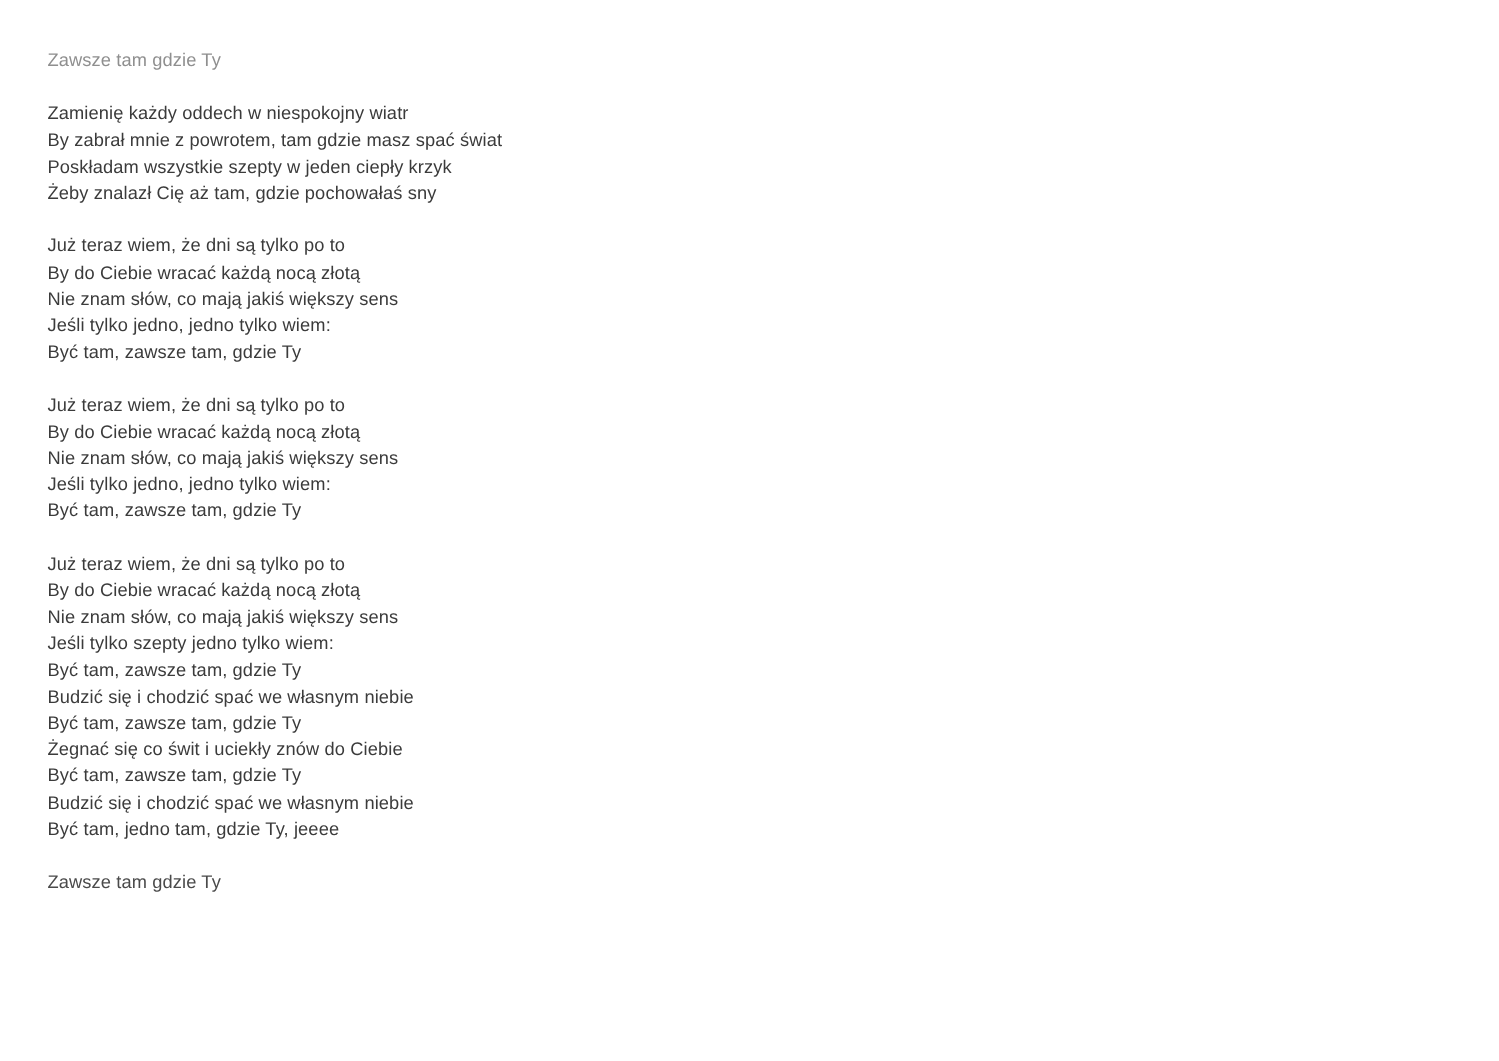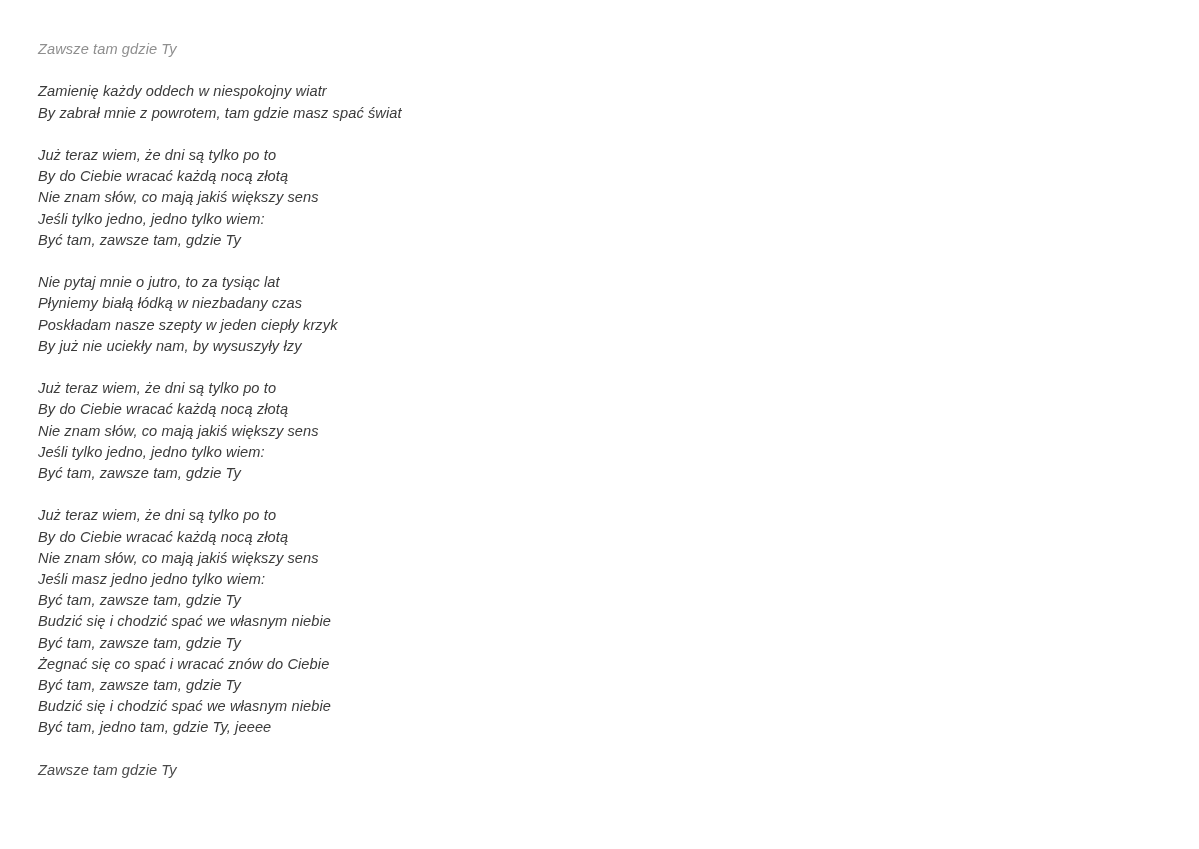--- a/index.html
+++ b/index.html
@@ -10,21 +10,20 @@
     height: 849px;
     overflow: hidden;
   }
   .page {
     font-family: "Liberation Sans", "DejaVu Sans", sans-serif;
     color: #3b3b3b;
     padding: 39px 0 0 38px;
     font-size: 14.6px;
     line-height: 21.2px;
     letter-spacing: 0.1px;
-    font-style: italic;
   }
   .doc-title {
     color: #8f8f8f;
     margin: 0 0 21.2px 0;
     font-weight: 400;
     font-size: 14.6px;
   }
   .verse {
     margin: 0 0 21.2px 0;
   }
@@ -39,50 +38,46 @@
 </head>
 <body>
 
 <div class="page">
   <div class="doc-title">Zawsze tam gdzie Ty</div>
 
   <div id="verses-container">
       <div class="verse">
         <div class="line">Zamienię każdy oddech w niespokojny wiatr</div>
         <div class="line">By zabrał mnie z powrotem, tam gdzie masz spać świat</div>
-      </div>
-      <div class="verse">
-        <div class="line">Już teraz wiem, że dni są tylko po to</div>
-        <div class="line">By do Ciebie wracać każdą nocą złotą</div>
-        <div class="line">Nie znam słów, co mają jakiś większy sens</div>
-        <div class="line">Jeśli tylko jedno, jedno tylko wiem:</div>
-        <div class="line">Być tam, zawsze tam, gdzie Ty</div>
-      </div>
-      <div class="verse">
-        <div class="line">Nie pytaj mnie o jutro, to za tysiąc lat</div>
-        <div class="line">Płyniemy białą łódką w niezbadany czas</div>
-        <div class="line">Poskładam nasze szepty w jeden ciepły krzyk</div>
-        <div class="line">By już nie uciekły nam, by wysuszyły łzy</div>
+        <div class="line">Poskładam wszystkie szepty w jeden ciepły krzyk</div>
+        <div class="line">Żeby znalazł Cię aż tam, gdzie pochowałaś sny</div>
       </div>
       <div class="verse">
         <div class="line">Już teraz wiem, że dni są tylko po to</div>
         <div class="line">By do Ciebie wracać każdą nocą złotą</div>
         <div class="line">Nie znam słów, co mają jakiś większy sens</div>
         <div class="line">Jeśli tylko jedno, jedno tylko wiem:</div>
         <div class="line">Być tam, zawsze tam, gdzie Ty</div>
       </div>
       <div class="verse">
         <div class="line">Już teraz wiem, że dni są tylko po to</div>
         <div class="line">By do Ciebie wracać każdą nocą złotą</div>
         <div class="line">Nie znam słów, co mają jakiś większy sens</div>
-        <div class="line">Jeśli masz jedno jedno tylko wiem:</div>
+        <div class="line">Jeśli tylko jedno, jedno tylko wiem:</div>
+        <div class="line">Być tam, zawsze tam, gdzie Ty</div>
+      </div>
+      <div class="verse">
+        <div class="line">Już teraz wiem, że dni są tylko po to</div>
+        <div class="line">By do Ciebie wracać każdą nocą złotą</div>
+        <div class="line">Nie znam słów, co mają jakiś większy sens</div>
+        <div class="line">Jeśli tylko szepty jedno tylko wiem:</div>
         <div class="line">Być tam, zawsze tam, gdzie Ty</div>
         <div class="line">Budzić się i chodzić spać we własnym niebie</div>
         <div class="line">Być tam, zawsze tam, gdzie Ty</div>
-        <div class="line">Żegnać się co spać i wracać znów do Ciebie</div>
+        <div class="line">Żegnać się co świt i uciekły znów do Ciebie</div>
         <div class="line">Być tam, zawsze tam, gdzie Ty</div>
         <div class="line">Budzić się i chodzić spać we własnym niebie</div>
         <div class="line">Być tam, jedno tam, gdzie Ty, jeeee</div>
       </div>
     </div>
 
   <div class="line closing-line">Zawsze tam gdzie Ty</div>
 </div>
 
 </body></html>

